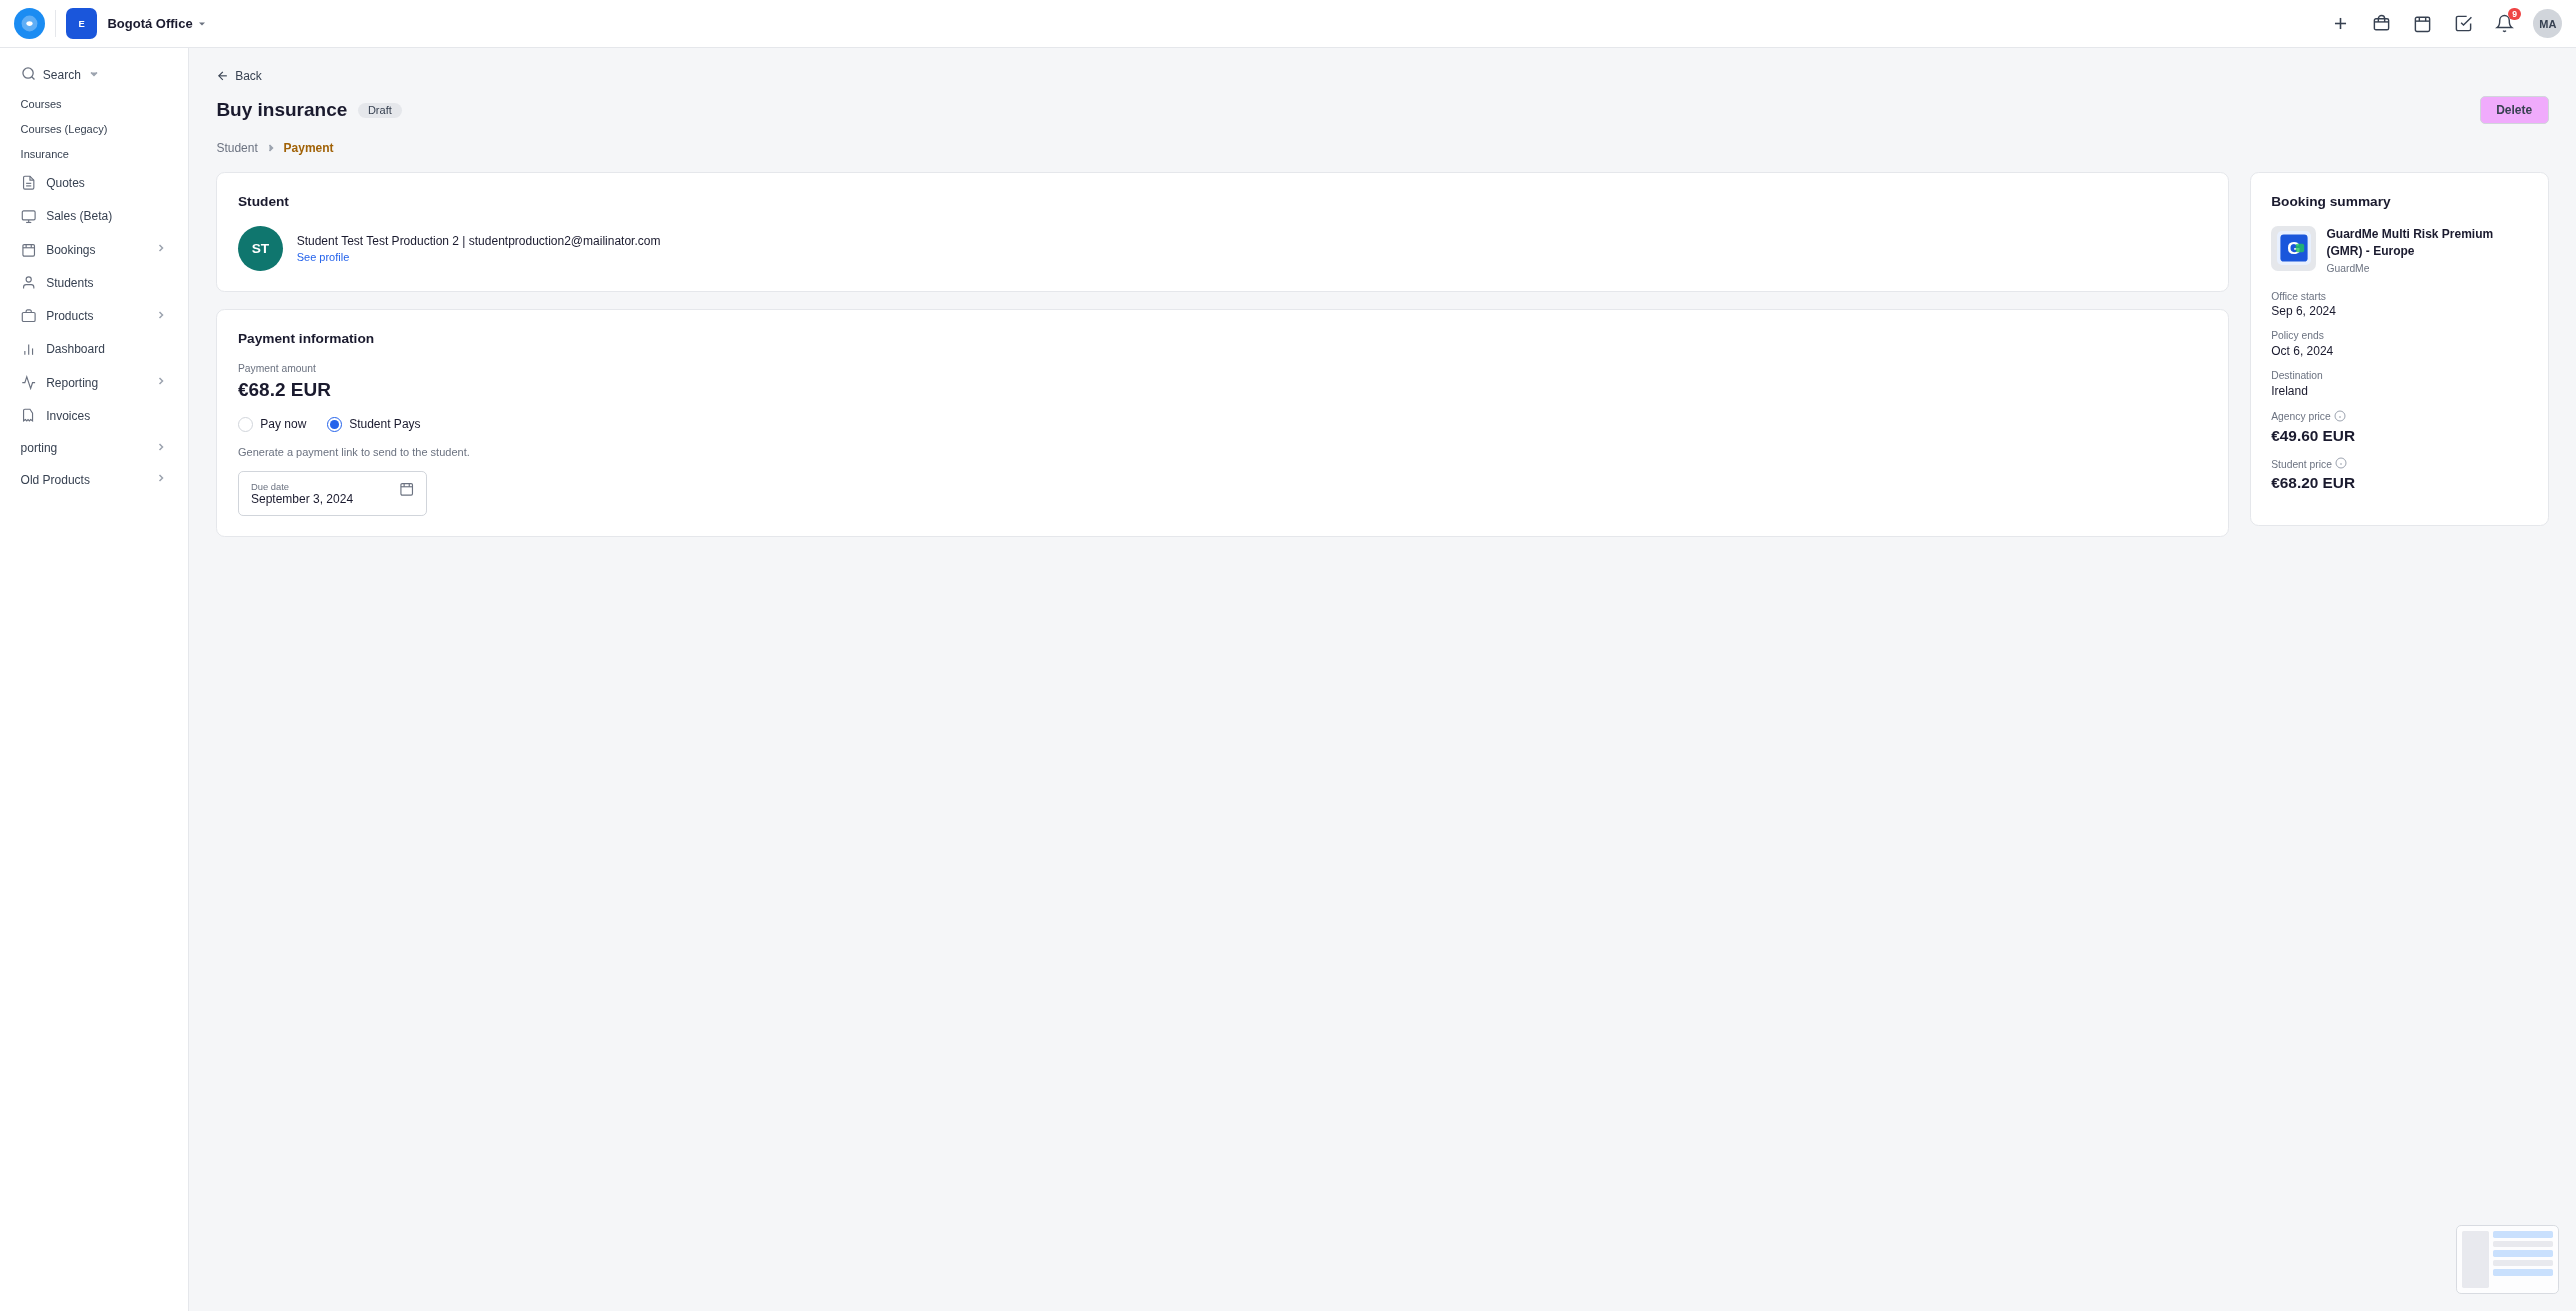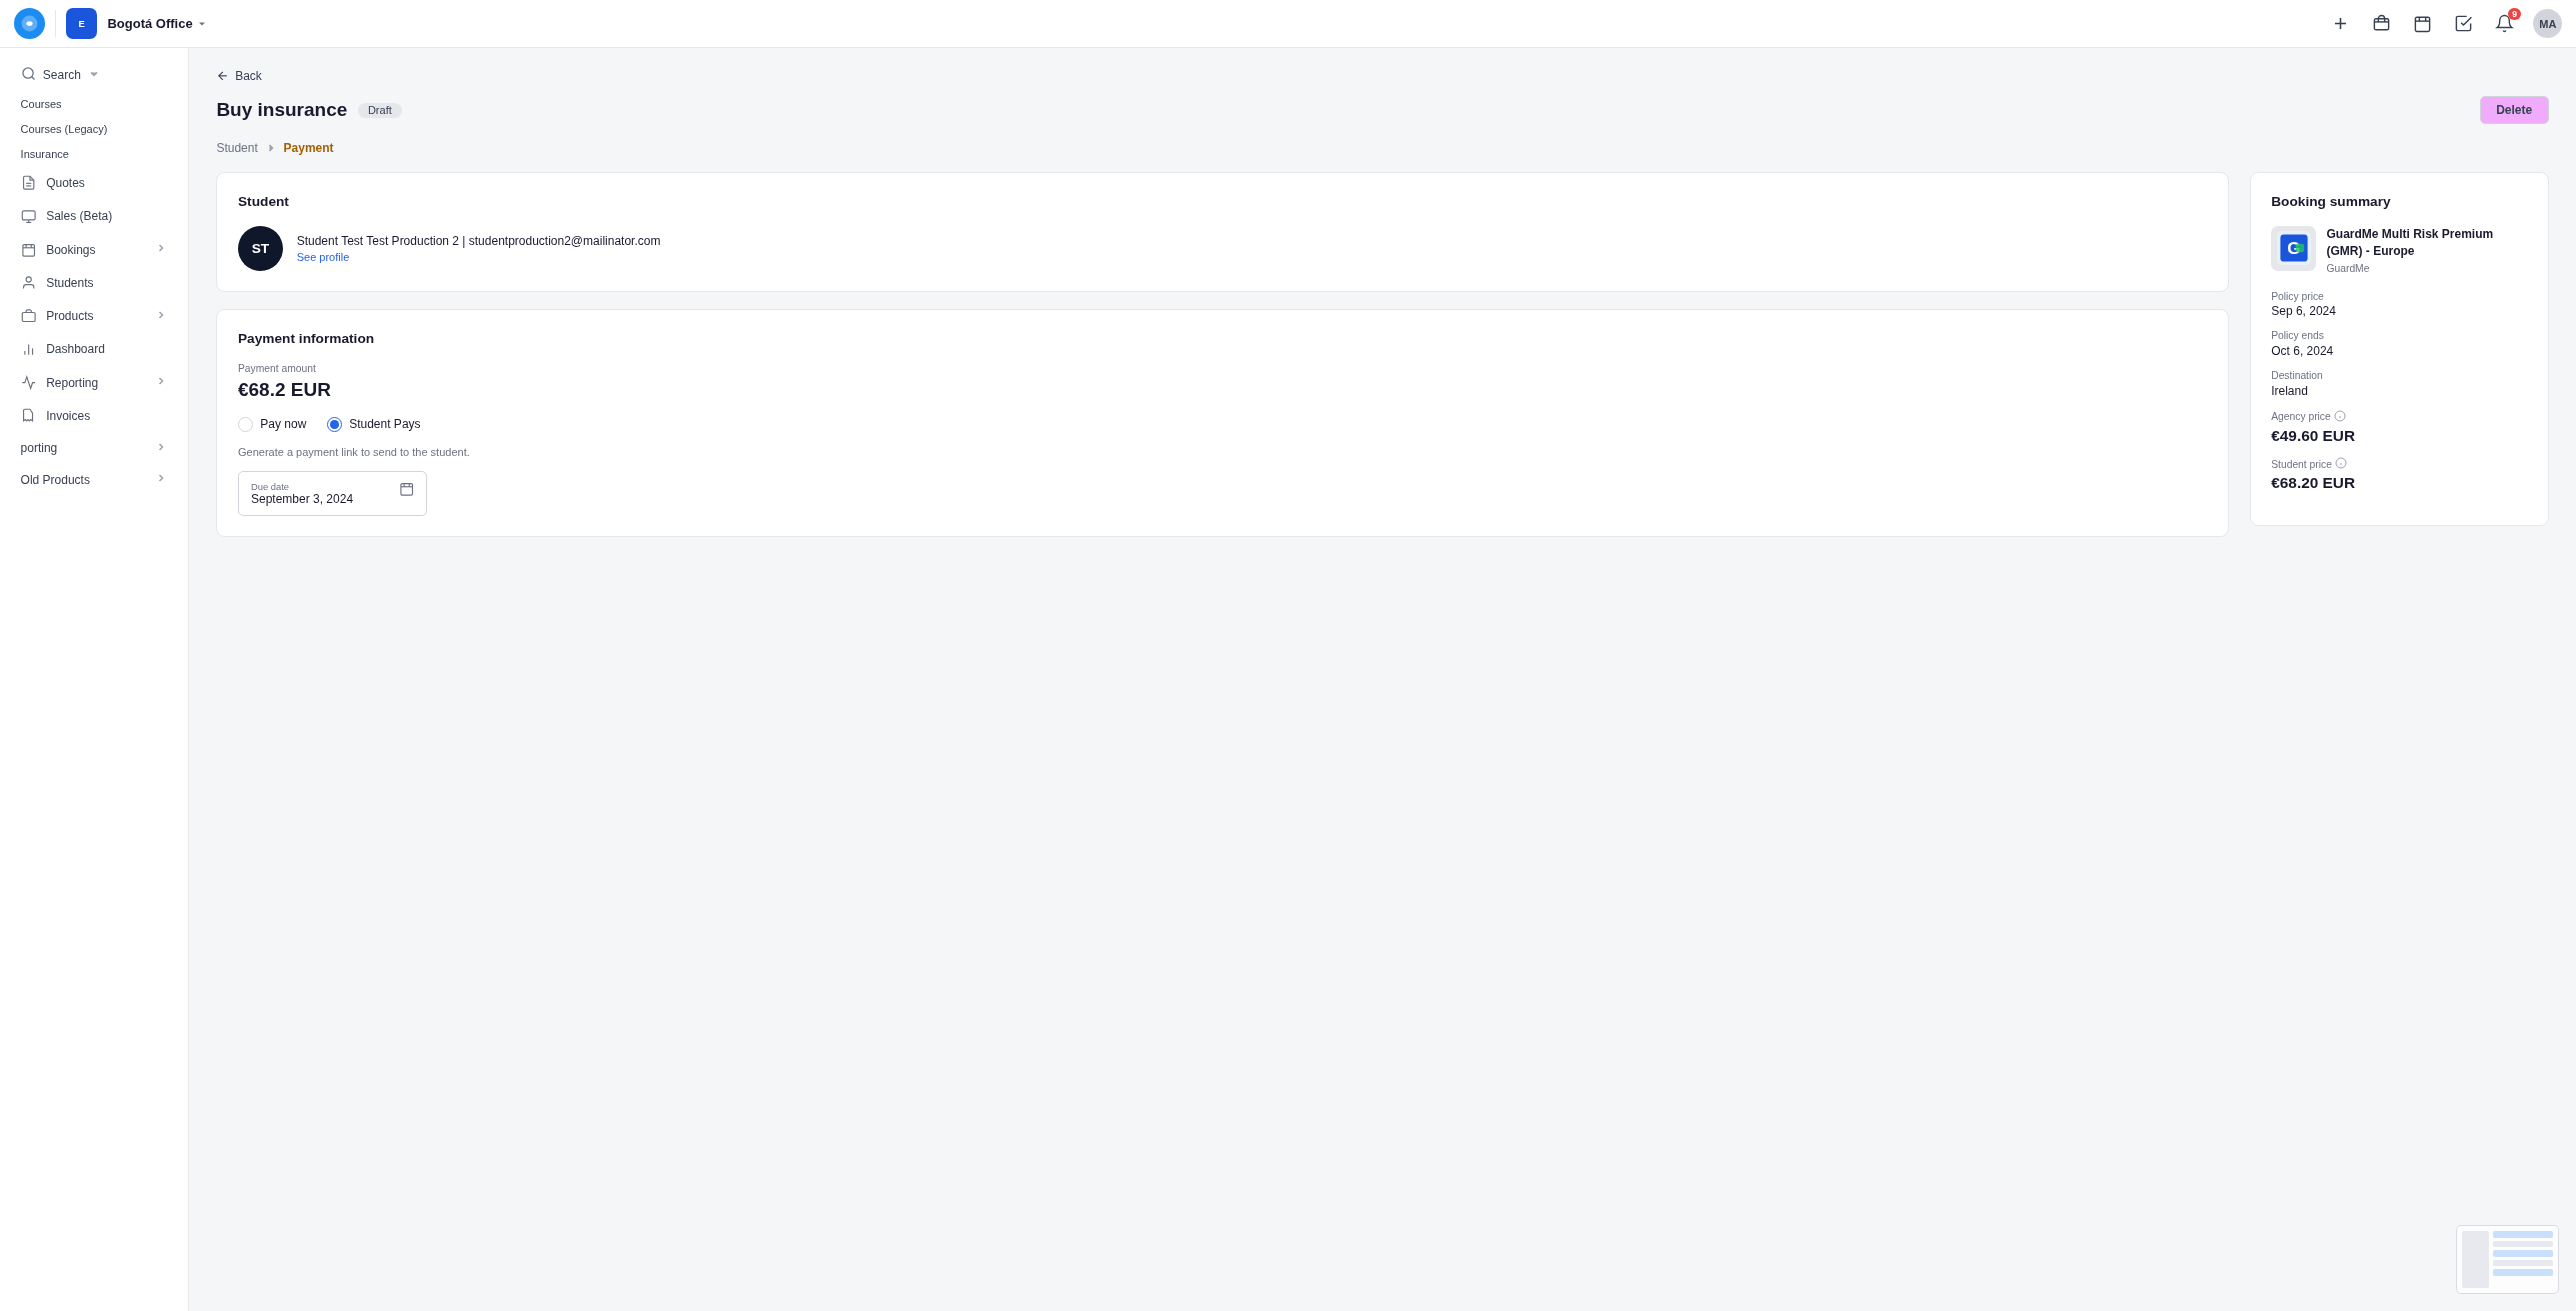--- a/index.html
+++ b/index.html
@@ -52,21 +52,21 @@
     .two-col { display: flex; gap: 20.6px; align-items: flex-start; }
     .main-col { flex: 1; display: flex; flex-direction: column; gap: 17px; }
     .side-col { width: 299px; flex-shrink: 0; }
 
     
     .card { background: #fff; border: 0.9px solid #e5e7eb; border-radius: 8.6px; padding: 20.6px; }
     .card-title { font-size: 13.7px; font-weight: 700; margin-bottom: 17px; }
 
     
     .student-row { display: flex; align-items: center; gap: 13.7px; }
-    .student-avatar { width: 45px; height: 45px; background: #0f172a; border-radius: 50%; display: flex; align-items: center; justify-content: center; color: #fff; font-weight: 700; font-size: 13.7px; }
+    .student-avatar { width: 45px; height: 45px; background: #0f766e; border-radius: 50%; display: flex; align-items: center; justify-content: center; color: #fff; font-weight: 700; font-size: 13.7px; }
     .student-name { font-size: 12px; color: #1a1a2e; }
     .student-link { color: #2563eb; font-size: 11px; cursor: pointer; text-decoration: none; display: block; margin-top: 3.4px; }
 
     
     .payment-label { font-size: 10.3px; color: #6b7280; margin-bottom: 5.1px; }
     .payment-amount { font-size: 19px; font-weight: 700; margin-bottom: 15.4px; }
     .radio-group { display: flex; gap: 20.6px; margin-bottom: 13.7px; }
     .radio-item { display: flex; align-items: center; gap: 6.9px; cursor: pointer; font-size: 12px; }
     .radio-circle { width: 15.4px; height: 15.4px; border-radius: 50%; border: 1.7px solid #d1d5db; display: flex; align-items: center; justify-content: center; flex-shrink: 0; }
     .radio-circle.selected { border-color: #2563eb; }
@@ -388,21 +388,21 @@
                   <rect x="22" y="15" width="10" height="10" rx="2" fill="#22c55e" opacity="0.8"></rect>
                 </svg>
               </div>
               <div>
                 <div class="product-name">GuardMe Multi Risk Premium (GMR) - Europe</div>
                 <div class="product-provider">GuardMe</div>
               </div>
             </div>
 
             <div class="summary-row">
-              <div class="summary-label">Policy price</div>
+              <div class="summary-label">Office starts</div>
               <div class="summary-value">Sep 6, 2024</div>
             </div>
 
             <div class="summary-row">
               <div class="summary-label">Policy ends</div>
               <div class="summary-value">Oct 6, 2024</div>
             </div>
 
             <div class="summary-row">
               <div class="summary-label">Destination</div>

